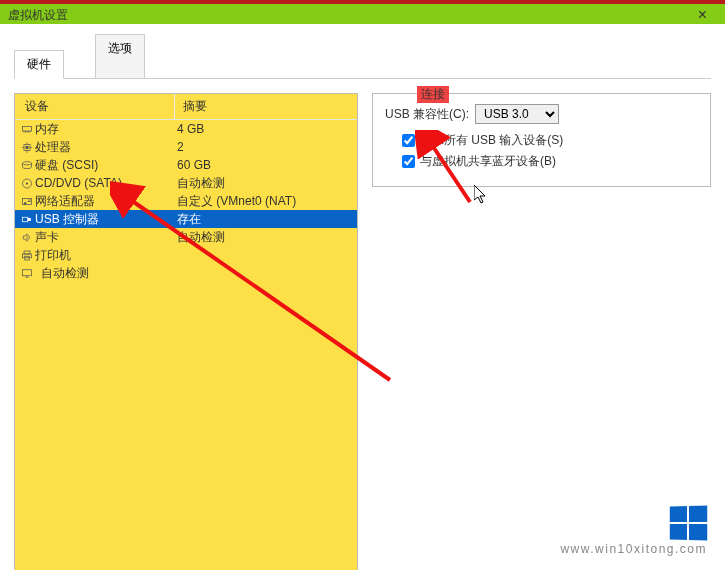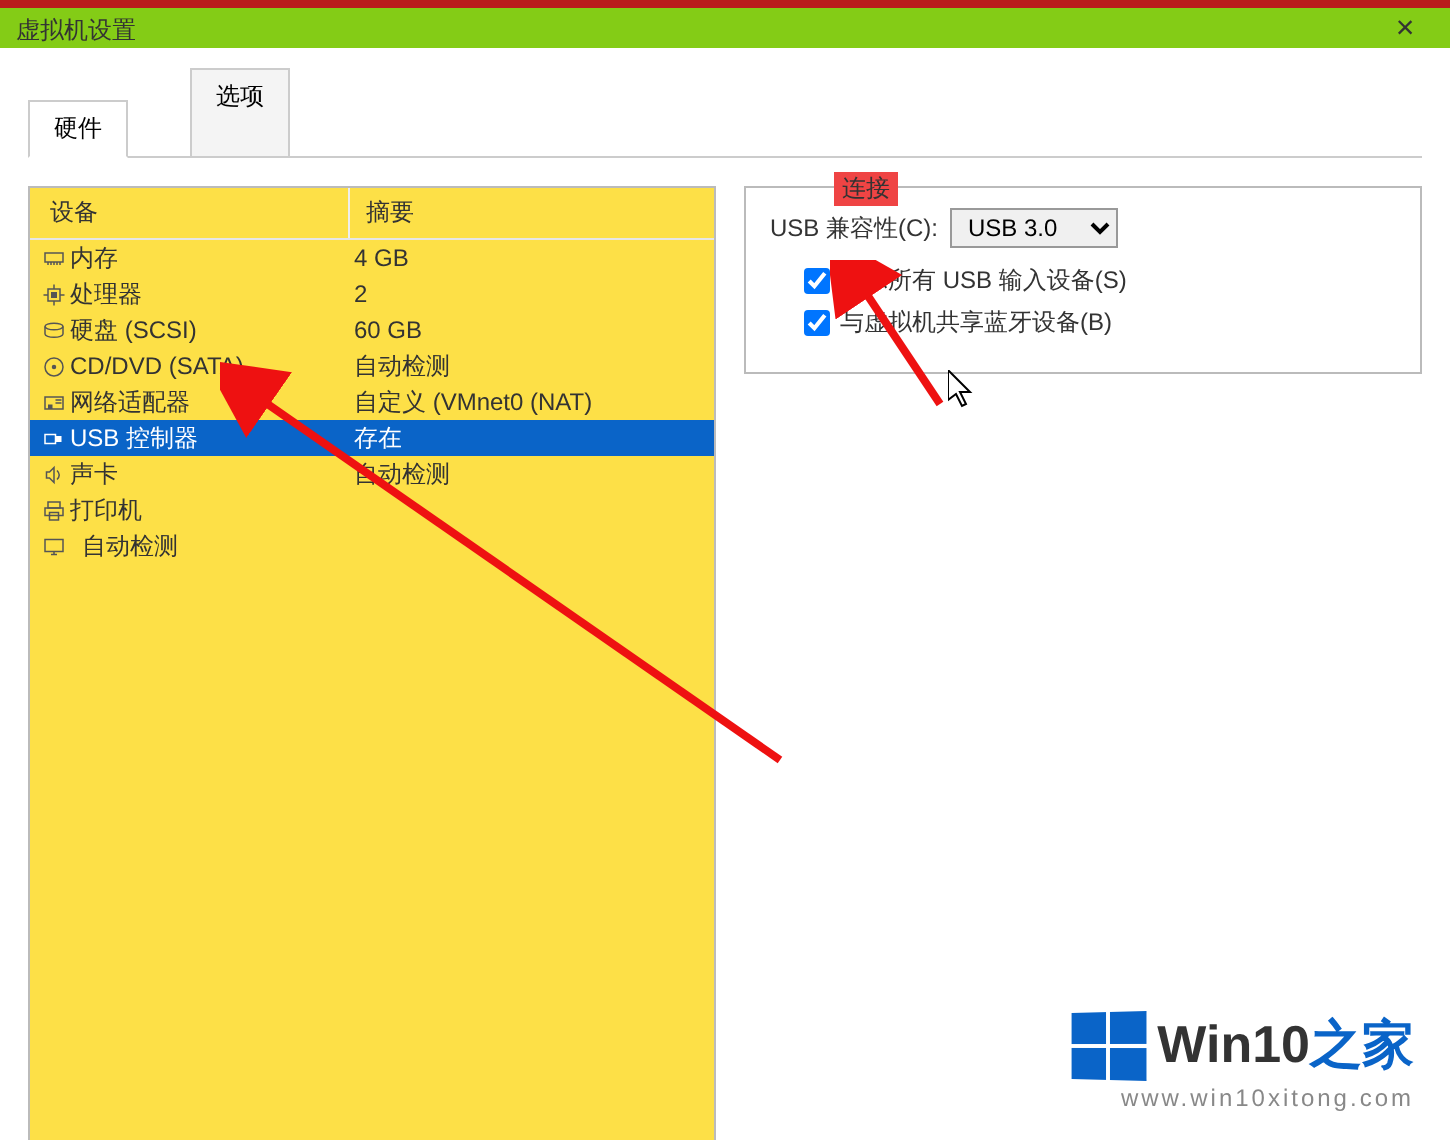--- a/index.html
+++ b/index.html
@@ -220,16 +220,15 @@
 </svg>
 
 <div class="watermark">
   <div class="brand">
     <div class="win">
         <span></span>
         <span></span>
         <span></span>
         <span></span>
       </div>
-    <div class="txt"><span>Win10</span><i>之家</i></div>
   </div>
   <div class="url">www.win10xitong.com</div>
 </div>
 
 </body></html>

